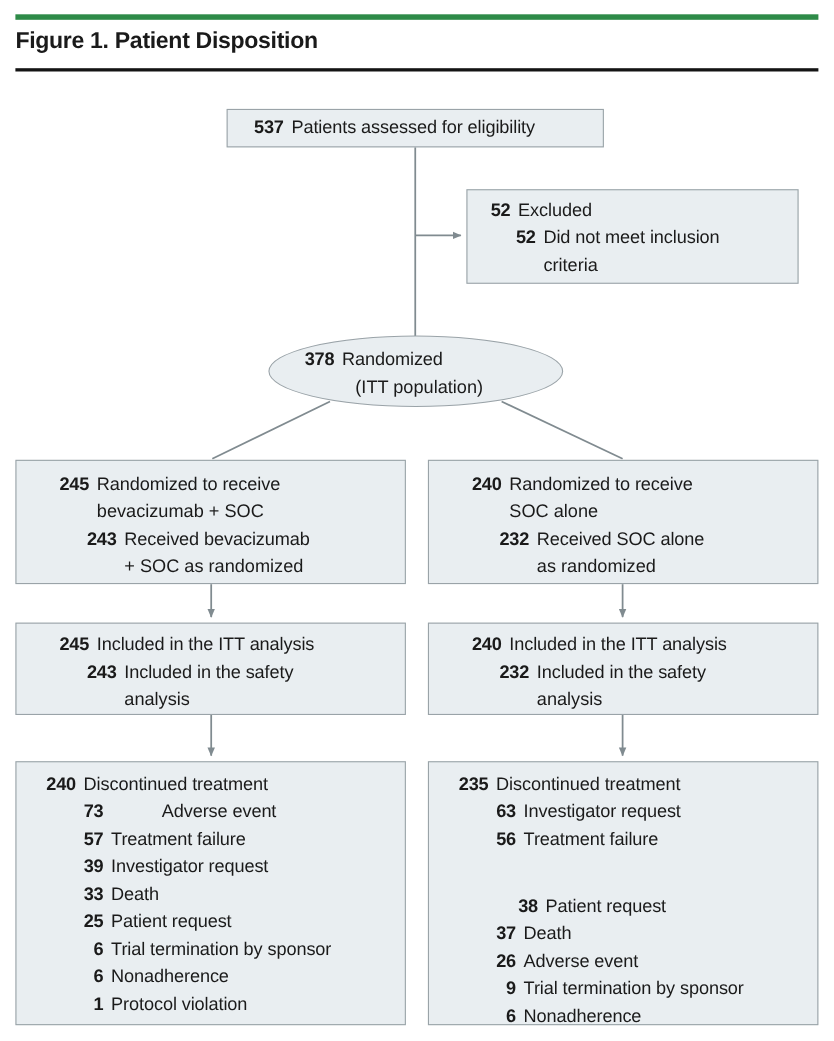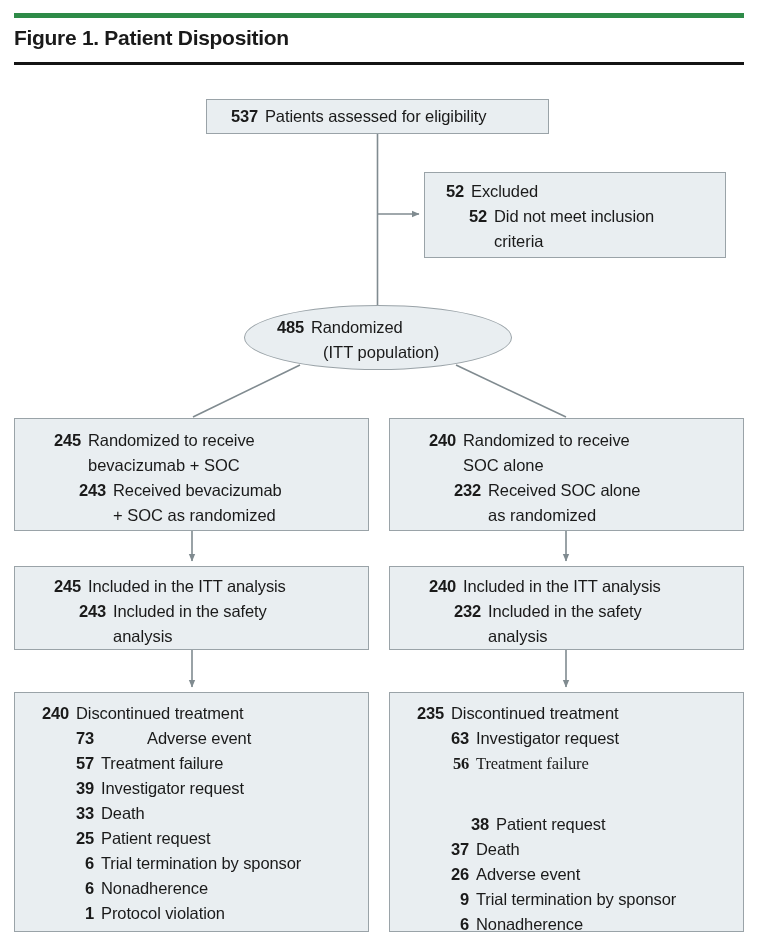--- a/index.html
+++ b/index.html
@@ -161,21 +161,21 @@
         <span class="item-num" style="width:26px;">52</span>
         <span class="item-text">Did not meet inclusion</span>
       </div>
       <div class="item-cont" style="padding-left:69px;">criteria</div>
     </div>
   </div>
 
   <div class="node-ellipse" style="left:244px; top:305px; width:268px; height:65px;">
     <div class="item-list" style="padding:9px 0 0 0;">
       <div class="item-row" style="padding-left:32px;">
-        <span class="item-num">485</span>
+        <span class="item-num">378</span>
         <span class="item-text">Randomized</span>
       </div>
       <div class="item-cont" style="padding-left:78px;">(ITT population)</div>
     </div>
   </div>
 
   <div class="node-box" style="left:14px; top:418px; width:355px; height:113px;">
     <div class="item-list" style="padding:9px 0 0 0;">
       <div class="item-row" style="padding-left:30px;">
         <span class="item-num" style="width:36px;">245</span>
@@ -280,21 +280,21 @@
     <div class="item-list" style="padding:8px 0 0 0;">
       <div class="item-row" style="padding-left:18px;">
         <span class="item-num" style="width:36px;">235</span>
         <span class="item-text">Discontinued treatment</span>
       </div>
       <div id="right-reasons">
           <div class="item-row" style="padding-left: 43px;">
             <span class="item-num" style="width: 36px;">63</span>
             <span class="item-text">Investigator request</span>
           </div>
-          <div class="item-row" style="padding-left: 43px; font-family: Liberation Serif, serif;">
+          <div class="item-row" style="padding-left: 43px;">
             <span class="item-num" style="width: 36px;">56</span>
             <span class="item-text">Treatment failure</span>
           </div>
           <div class="item-row" style="padding-left: 63px; margin-top: 36px;">
             <span class="item-num" style="width: 36px;">38</span>
             <span class="item-text">Patient request</span>
           </div>
           <div class="item-row" style="padding-left: 43px;">
             <span class="item-num" style="width: 36px;">37</span>
             <span class="item-text">Death</span>

